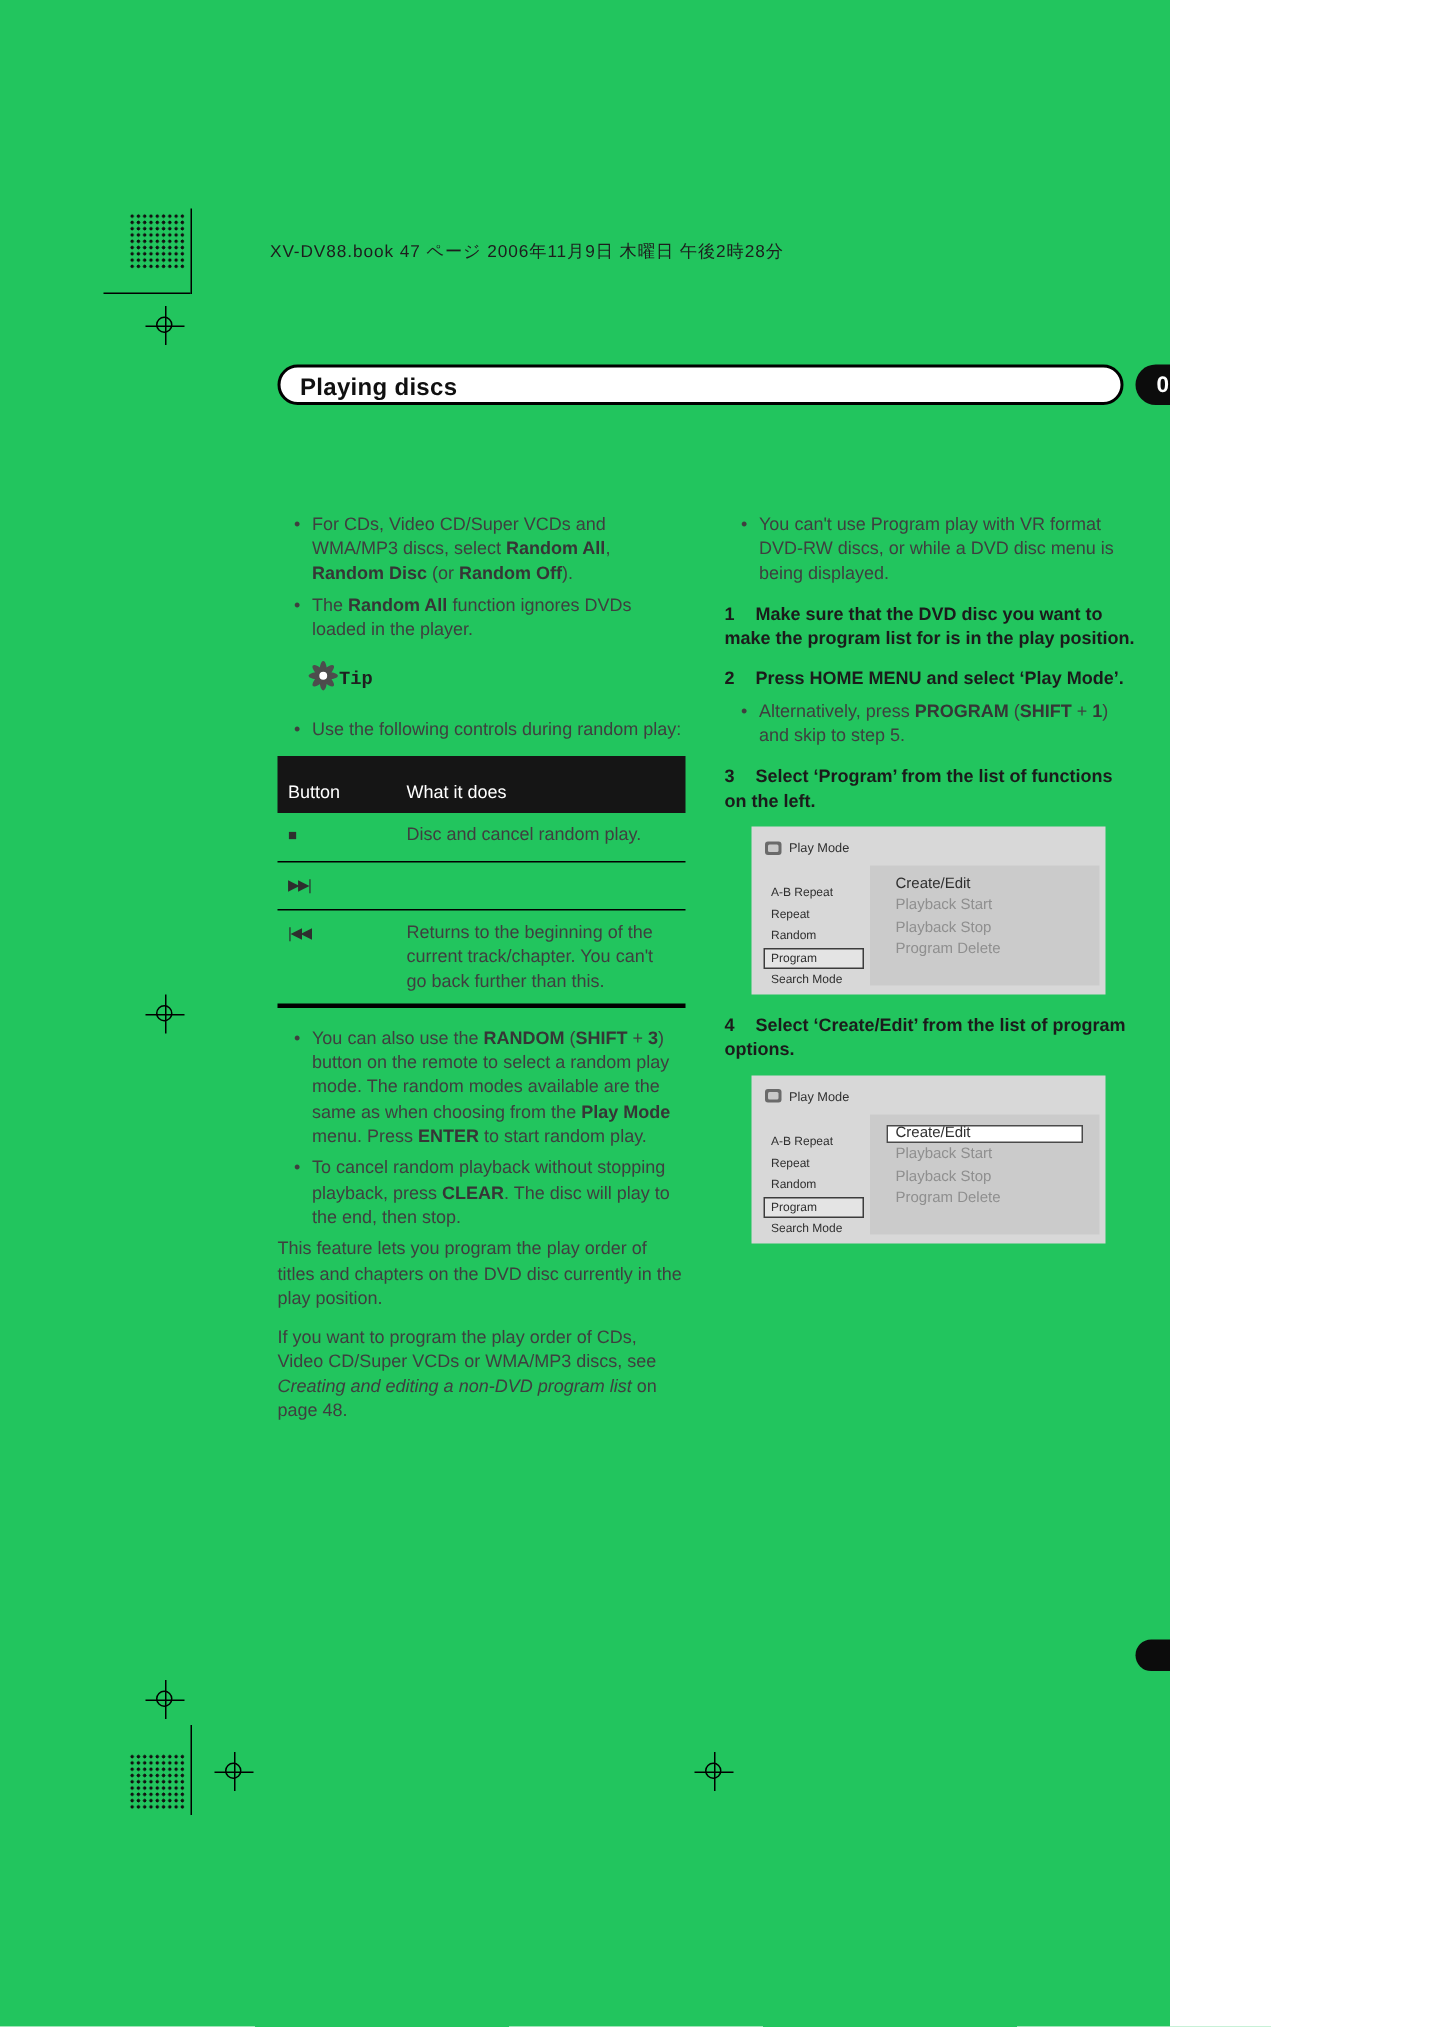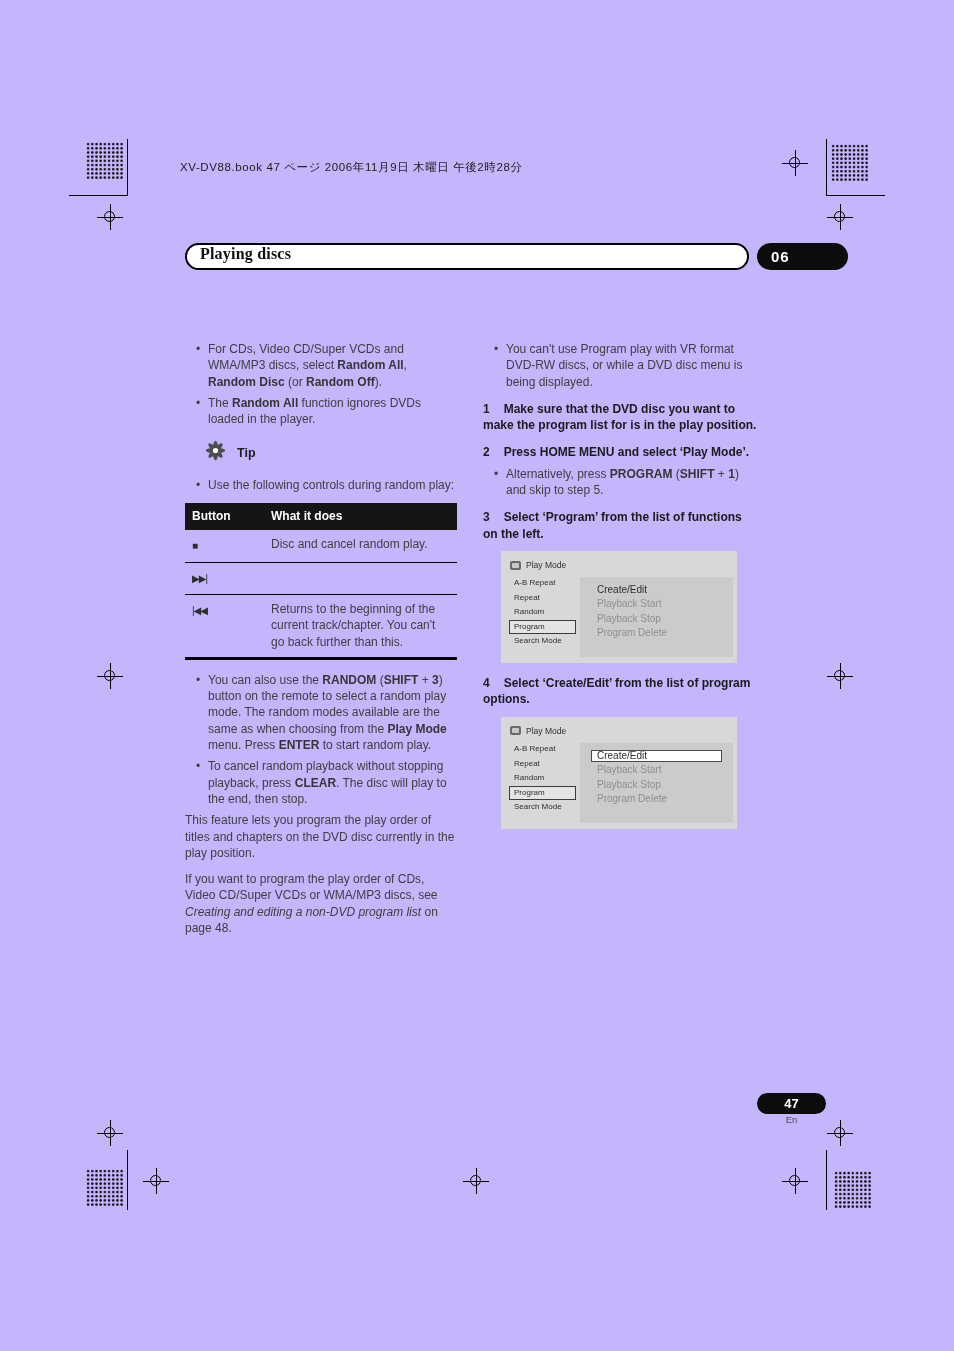--- a/index.html
+++ b/index.html
@@ -1,61 +1,61 @@
 <!DOCTYPE html>
 <html><head>
 <meta charset="utf-8">
 <style>
   * { margin:0; padding:0; box-sizing:border-box; }
   html,body { background:#ffffff; }
   body { font-family:"Liberation Sans", sans-serif; }
-  .page { position:relative; width:954px; height:1351px; background:#c4b5fd; overflow:hidden; color:#3f3f3f; }
+  .page { position:relative; width:780px; height:1351px; background:#22c55e; overflow:hidden; color:#3f3f3f; }
 
   .file-note { position:absolute; left:180px; top:160px; font-size:11.5px; color:#1d1d1d; letter-spacing:0.6px; white-space:nowrap; }
 
   .chapter-bar { position:absolute; left:185px; top:243px; width:564px; height:27px; border:2px solid #000;
-                 border-radius:16px; display:flex; align-items:flex-start; padding-left:13px; background:#fff;font-family:Liberation Serif, serif; }
+                 border-radius:16px; display:flex; align-items:flex-end; padding-left:13px; background:#fff; }
   .chapter-title { font-size:16px; font-weight:bold; color:#101010; letter-spacing:0.2px; }
   .chapter-badge { position:absolute; left:757px; top:243px; width:91px; height:27px; background:#0c0c0c;
                    border-radius:14px; color:#fff; display:flex; align-items:center; padding-left:14px;
                    font-size:15px; font-weight:bold; letter-spacing:1px; }
 
   .col { position:absolute; top:341px; font-size:12px; line-height:16.3px; }
   .col-left { left:185px; width:273px; }
   .col-right { left:483px; width:276px; }
 
   .bullet { display:flex; padding-left:11px; margin-bottom:5px; }
   .bullet .dot { flex:none; width:12px; }
   .rb { font-weight:bold; color:#363636; }
   .ri { font-style:italic; }
 
-  .tip-row { display:flex; align-items:center; gap:11px; margin:13px 0 11px 20px; }
+  .tip-row { display:flex; align-items:center; margin:13px 0 11px 20px;font-family:Liberation Mono, monospace; }
   .tip-label { font-size:12.5px; font-weight:bold; color:#1f1f1f; }
 
   .ctl-table { margin:10px 0 12px 0; width:272px; }
   .t-head { display:grid; grid-template-columns:79px 1fr; background:#151515; }
-  .t-head > div { color:#fff; font-weight:bold; padding:5px 7px 6px; }
+  .t-head > div { color:#fff; font-weight:normal; padding:16px 7px 6px; }
   .t-row { display:grid; grid-template-columns:79px 1fr; border-bottom:1px solid #000; }
   .t-row.last { border-bottom:3px solid #000; }
   .t-row > div { padding:6px 7px 7px; }
   .t-sym { font-size:10px; letter-spacing:-1px; color:#2e2e2e; padding-top:8px !important; }
 
   .section-heading { font-size:17.5px; line-height:22px; font-weight:bold; color:#141414; margin:15px 0 9px; }
   .para { margin-bottom:10px; }
 
   .step { font-weight:bold; color:#1b1b1b; margin:11px 0 5px; }
   .step .num { margin-right:14px; }
   .step-body { margin-bottom:6px; }
 
   .screenshot { position:relative; width:236px; height:112px; background:#d8d8d8; margin:9px 0 12px 18px; }
   .pm-header { position:absolute; left:9px; top:6px; display:flex; align-items:center; gap:5px; }
   .pm-icon { width:11px; height:9px; background:#6a6a6a; border-radius:2px; position:relative; }
   .pm-icon::after { content:""; position:absolute; left:2px; top:2px; right:2px; bottom:2px; background:#c9c9c9; border-radius:1px; }
   .pm-title { font-size:8.5px; color:#2f2f2f; }
-  .pm-left { position:absolute; left:8px; top:26px; width:67px; }
+  .pm-left { position:absolute; left:8px; top:38px; width:67px; }
   .pm-item { font-size:8px; line-height:8.5px; color:#2f2f2f; padding:1.5px 4px; margin-bottom:1px; border:1px solid transparent; }
   .pm-item.sel { border:1px solid #3c3c3c; background:#e4e4e4; }
   .pm-right { position:absolute; left:79px; top:26px; width:153px; height:80px; background:#cbcbcb; padding-top:7px; }
   .pm-opt { font-size:10px; line-height:8.5px; padding:1px 5px; margin:0 11px 2px; color:#8f8f8f; border:1px solid transparent; }
   .pm-opt.on { color:#2f2f2f; }
   .pm-opt.hl { color:#2f2f2f; background:#fff; border:1px solid #4a4a4a; }
 
   .page-badge { position:absolute; left:757px; top:1093px; width:69px; height:21px; background:#0c0c0c; border-radius:11px;
                 color:#fff; font-weight:bold; font-size:13px; display:flex; align-items:center; justify-content:center; }
   .page-lang { position:absolute; left:757px; top:1114px; width:69px; text-align:center; font-size:9.5px; color:#4a4a4a; }

